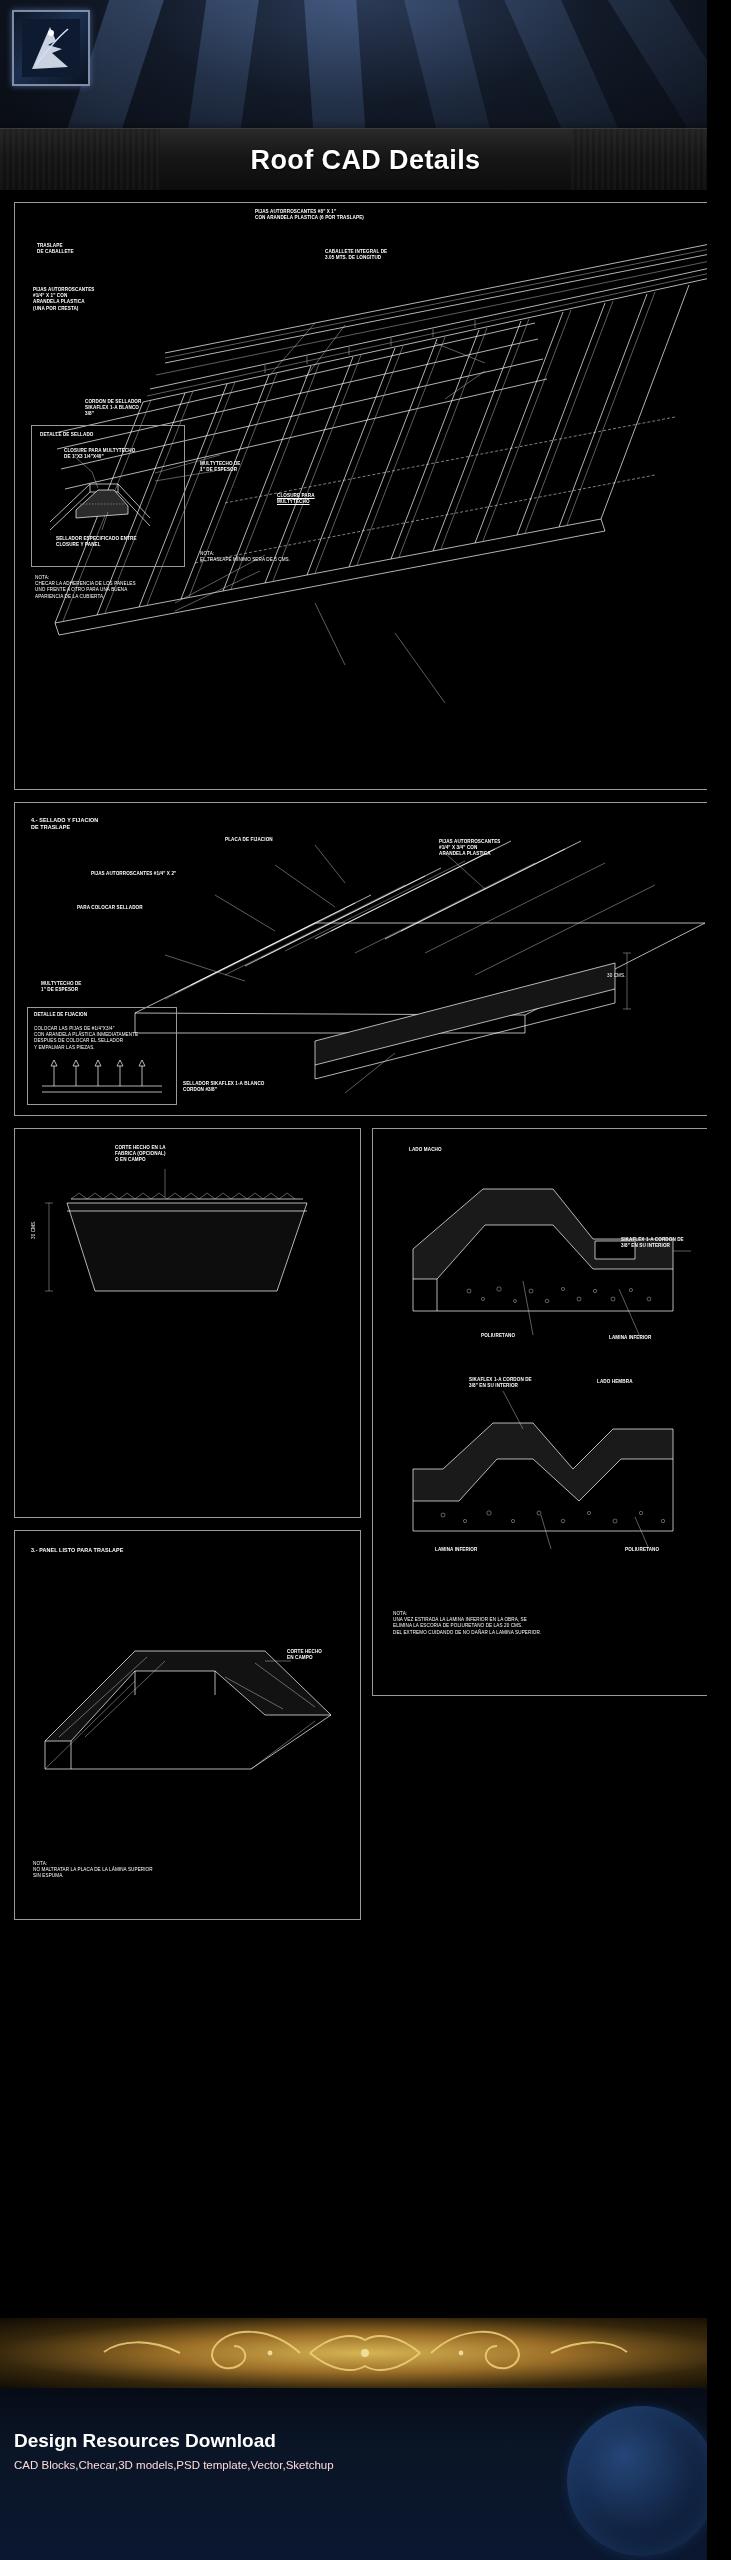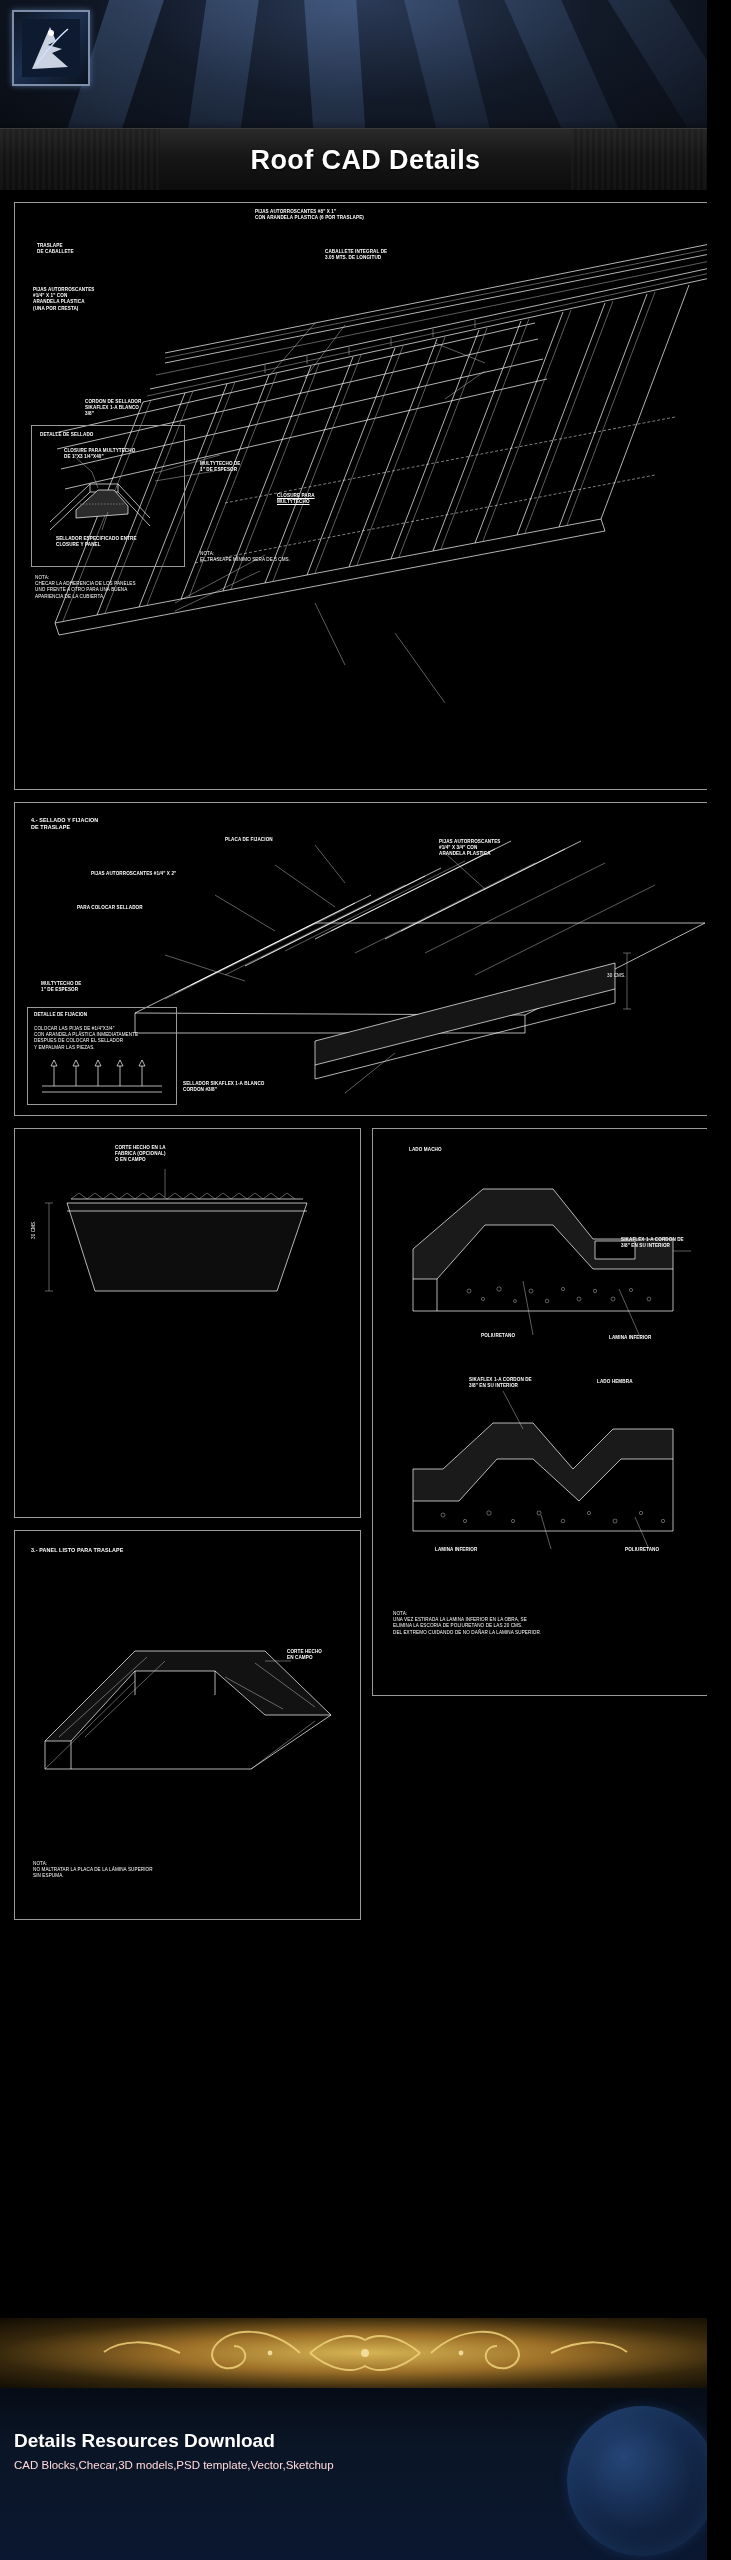--- a/index.html
+++ b/index.html
@@ -555,19 +555,19 @@
       <g fill="#f5e1a0" opacity=".9">
         <circle cx="365" cy="35" r="4"></circle>
         <circle cx="270" cy="35" r="2.4"></circle>
         <circle cx="461" cy="35" r="2.4"></circle>
       </g>
     </svg>
 
     <div class="globe"></div>
 
     <div class="bottom-text">
-      <div class="bt1">Details Resources Download</div>
+      <div class="bt1">Design Resources Download</div>
       <div class="bt2">CAD Blocks,Checar,3D models,PSD template,Vector,Sketchup</div>
       <div class="bt3"></div>
     </div>
   </div>
 
 </div>
 
 </body></html>

